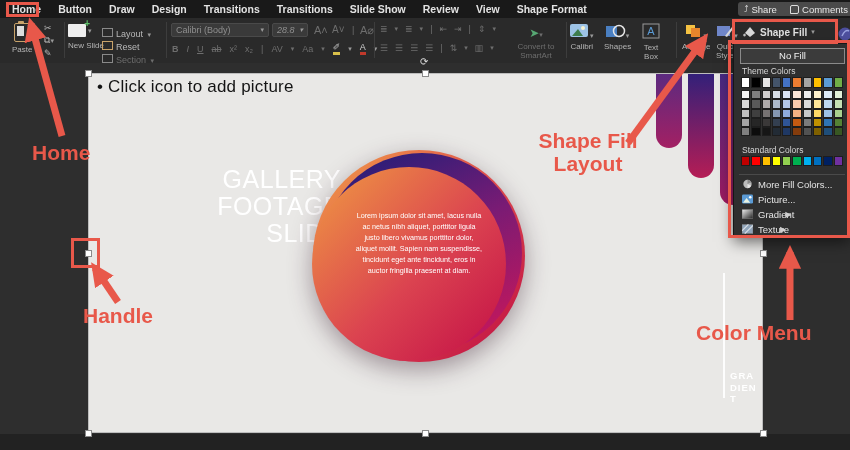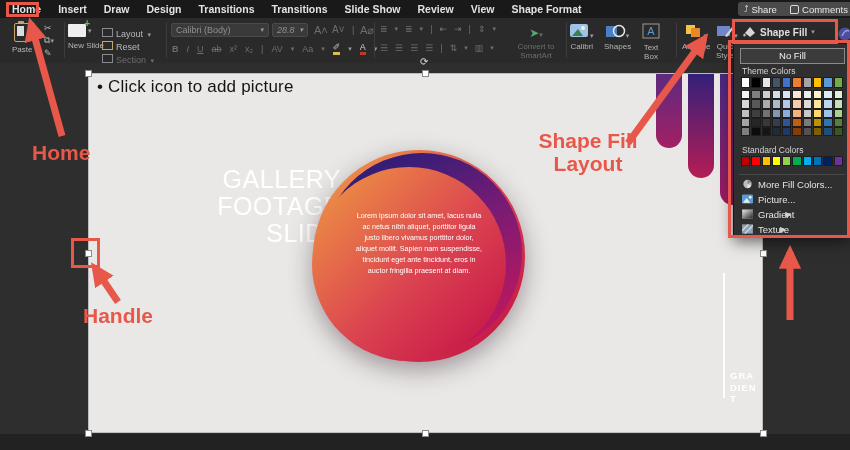--- a/index.html
+++ b/index.html
@@ -68,21 +68,21 @@
   #ann-arrows{position:absolute;left:0;top:0;width:850px;height:450px;z-index:50;pointer-events:none;}
 </style>
 </head>
 <body>
 
 <div id="stage">
 
   <div id="menubar">
     <div id="menu-tabs">
         <span class="mtab">Home</span>
-        <span class="mtab">Insert</span>
+        <span class="mtab">Button</span>
         <span class="mtab">Draw</span>
         <span class="mtab">Design</span>
         <span class="mtab">Transitions</span>
         <span class="mtab">Transitions</span>
         <span class="mtab">Slide Show</span>
         <span class="mtab">Review</span>
         <span class="mtab">View</span>
         <span class="mtab">Shape Format</span>
       </div>
     <div class="topbtn" style="left:738px;width:40px;">
@@ -464,20 +464,21 @@
   <div class="ann-box" style="left:732px;top:19px;width:106px;height:25px;"></div>
   <div class="ann-box" style="left:728px;top:40px;width:122px;height:198px;"></div>
   <div class="ann-box" style="left:71px;top:238px;width:29px;height:30px;"></div>
 
   <div class="ann-label" style="left:32px;top:141px;">Home</div>
   <div class="ann-label" style="left:83px;top:304px;">Handle</div>
   <div class="ann-label" style="left:528px;top:129px;width:120px;text-align:center;">
     <div>Shape Fill</div>
     <div>Layout</div>
   </div>
+  <div class="ann-label" style="left:696px;top:321px;">Color Menu</div>
 
   <svg id="ann-arrows">
     <defs>
       <marker id="ah" markerWidth="3.4" markerHeight="3.2" refX="2.4" refY="1.6" orient="auto">
         <path d="M0,0 L3.4,1.6 L0,3.2 Z" fill="#E8584A"></path>
       </marker>
     </defs>
     <line x1="62" y1="136" x2="31" y2="24" stroke="#E8584A" stroke-width="7" marker-end="url(#ah)"></line>
     <line x1="118" y1="302" x2="95" y2="268" stroke="#E8584A" stroke-width="7" marker-end="url(#ah)"></line>
     <line x1="628" y1="143" x2="704" y2="39" stroke="#E8584A" stroke-width="7" marker-end="url(#ah)"></line>

